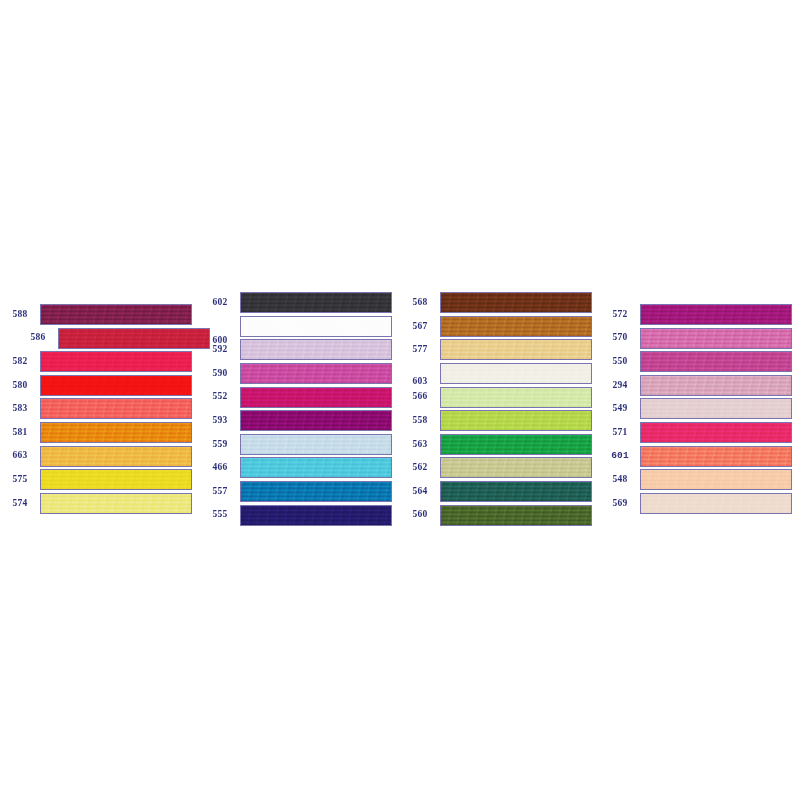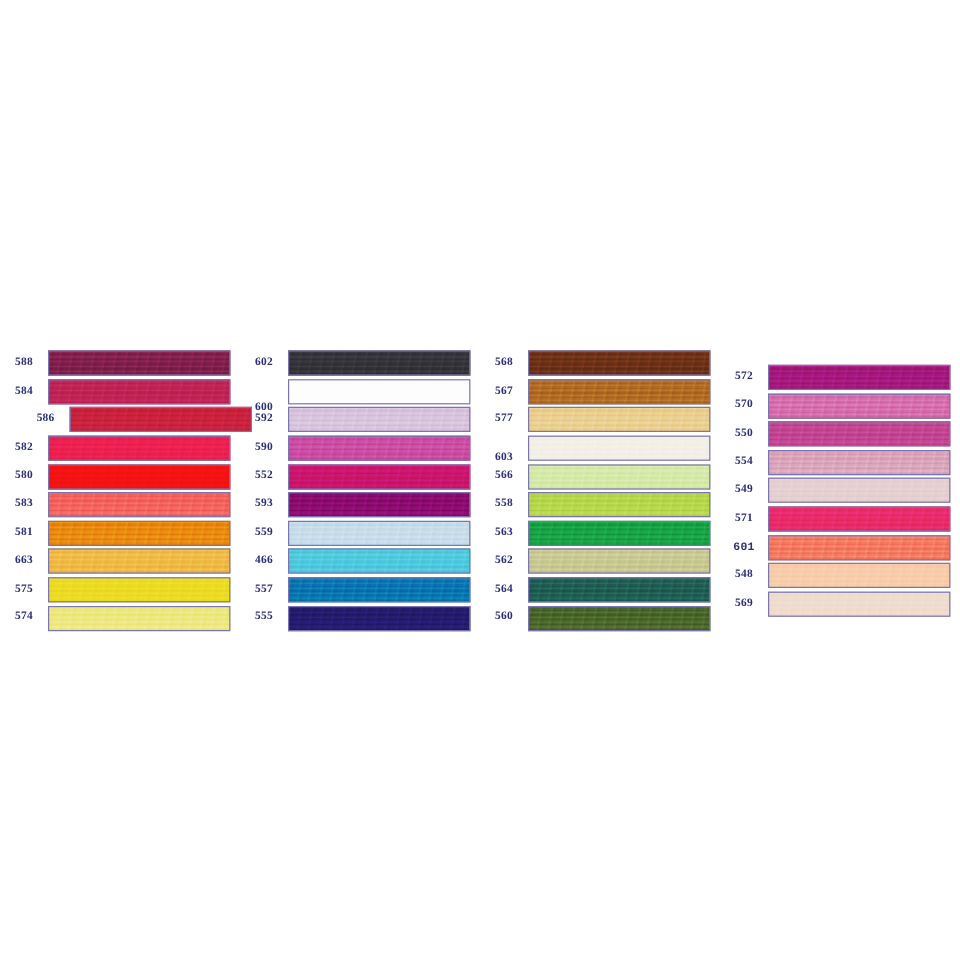--- a/index.html
+++ b/index.html
@@ -121,26 +121,20 @@
   <div class="color-columns">
 
     <div class="color-column">
       <div class="swatch-row">
         <div class="swatch-code" style="color: rgb(43, 47, 122);">588</div>
         <div class="swatch-chip-wrap">
           <div class="swatch-chip" style="background: rgb(126, 31, 75); border-color: rgb(122, 116, 176);"></div>
         </div>
       </div>
       <div class="swatch-row">
-        <div class="swatch-code" style="color: rgb(43, 47, 122);">584</div>
-        <div class="swatch-chip-wrap">
-          <div class="swatch-chip" style="background: rgb(190, 35, 84); border-color: rgb(122, 116, 176);"></div>
-        </div>
-      </div>
-      <div class="swatch-row">
         <div class="swatch-code" style="color: rgb(43, 47, 122); padding-left: 18px;">586</div>
         <div class="swatch-chip-wrap">
           <div class="swatch-chip" style="background: rgb(200, 33, 60); border-color: rgb(122, 116, 176);"></div>
         </div>
       </div>
       <div class="swatch-row">
         <div class="swatch-code" style="color: rgb(43, 47, 122);">582</div>
         <div class="swatch-chip-wrap">
           <div class="swatch-chip" style="background: rgb(236, 31, 79); border-color: rgb(122, 116, 176);"></div>
         </div>
@@ -322,21 +316,21 @@
           <div class="swatch-chip" style="background: rgb(214, 107, 171); border-color: rgb(122, 116, 176);"></div>
         </div>
       </div>
       <div class="swatch-row">
         <div class="swatch-code" style="color: rgb(43, 47, 122);">550</div>
         <div class="swatch-chip-wrap">
           <div class="swatch-chip" style="background: rgb(193, 68, 144); border-color: rgb(122, 116, 176);"></div>
         </div>
       </div>
       <div class="swatch-row">
-        <div class="swatch-code" style="color: rgb(43, 47, 122);">554</div>
+        <div class="swatch-code" style="color: rgb(43, 47, 122);">294</div>
         <div class="swatch-chip-wrap">
           <div class="swatch-chip" style="background: rgb(217, 164, 186); border-color: rgb(122, 116, 176);"></div>
         </div>
       </div>
       <div class="swatch-row">
         <div class="swatch-code" style="color: rgb(43, 47, 122);">549</div>
         <div class="swatch-chip-wrap">
           <div class="swatch-chip is-light" style="background: rgb(229, 207, 208); border-color: rgb(122, 116, 176);"></div>
         </div>
       </div>

